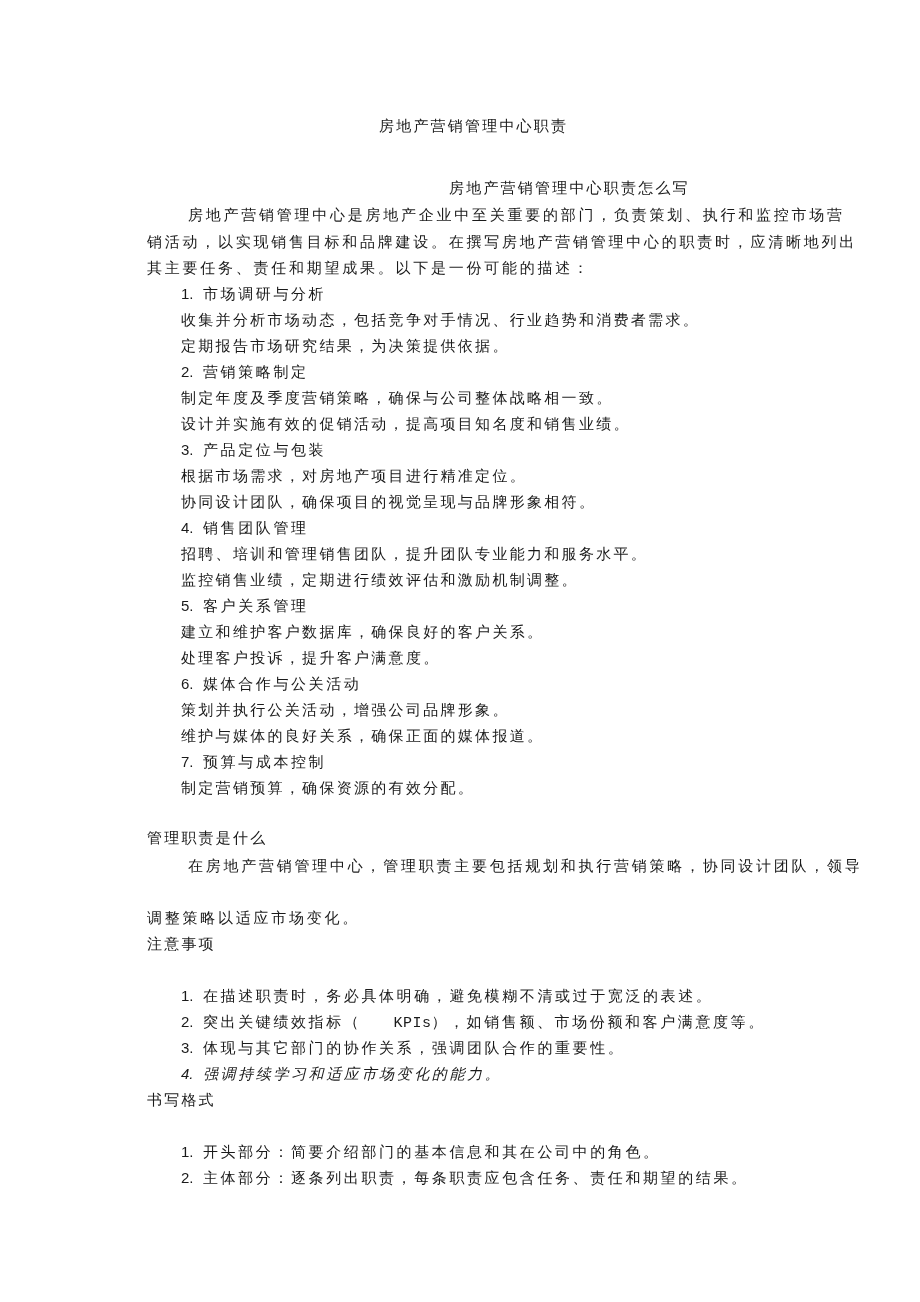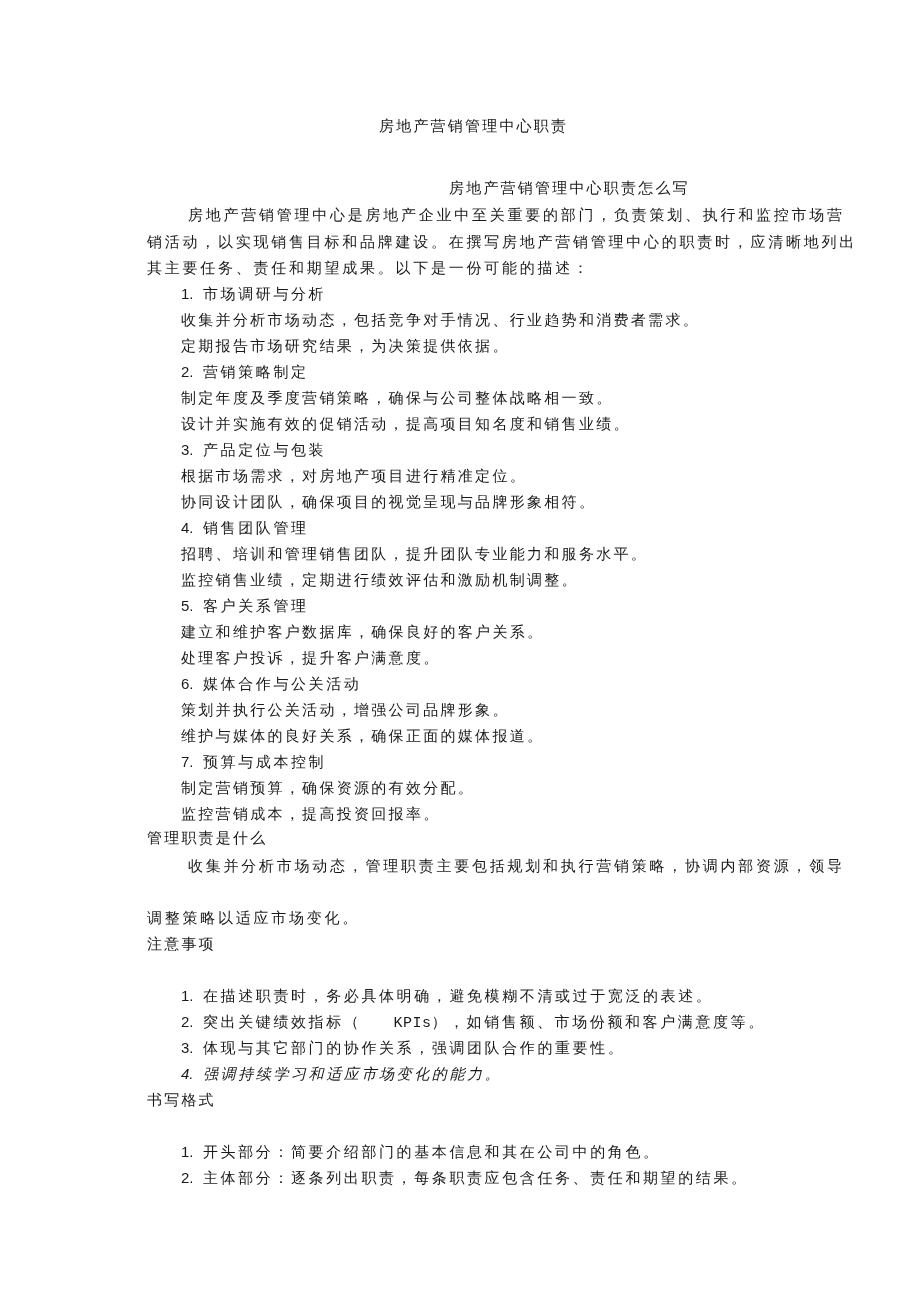--- a/index.html
+++ b/index.html
@@ -103,24 +103,23 @@
   <div class="line item" style="top:596px;"><span class="num">5.</span><span>客户关系管理</span></div>
   <div class="line sub" style="top:622px;">建立和维护客户数据库，确保良好的客户关系。</div>
   <div class="line sub" style="top:648px;">处理客户投诉，提升客户满意度。</div>
 
   <div class="line item" style="top:674px;"><span class="num">6.</span><span>媒体合作与公关活动</span></div>
   <div class="line sub" style="top:700px;">策划并执行公关活动，增强公司品牌形象。</div>
   <div class="line sub" style="top:726px;">维护与媒体的良好关系，确保正面的媒体报道。</div>
 
   <div class="line item" style="top:752px;"><span class="num">7.</span><span>预算与成本控制</span></div>
   <div class="line sub" style="top:778px;">制定营销预算，确保资源的有效分配。</div>
-  <div class="line sub" style="top:804px;">监控营销成本，提高投资回报率。</div>
 
   <div class="line heading" style="top:830px;font-family:Liberation Mono, monospace;">管理职责是什么</div>
-  <div class="line para indent" style="top:856px;">收集并分析市场动态，管理职责主要包括规划和执行营销策略，协调内部资源，领导</div>
+  <div class="line para indent" style="top:856px;">在房地产营销管理中心，管理职责主要包括规划和执行营销策略，协同设计团队，领导</div>
   <div class="line para" style="top:908px;">调整策略以适应市场变化。</div>
 
   <div class="line heading" style="top:934px;">注意事项</div>
 
   <div class="line item" style="top:986px;"><span class="num">1.</span><span>在描述职责时，务必具体明确，避免模糊不清或过于宽泛的表述。</span></div>
   <div class="line item" style="top:1012px;"><span class="num">2.</span><span>突出关键绩效指标（</span><span class="kpi">KPIs</span><span>），如销售额、市场份额和客户满意度等。</span></div>
   <div class="line item" style="top:1038px;"><span class="num">3.</span><span>体现与其它部门的协作关系，强调团队合作的重要性。</span></div>
   <div class="line item" style="top:1064px;font-style:italic;"><span class="num">4.</span><span>强调持续学习和适应市场变化的能力。</span></div>
 
   <div class="line heading" style="top:1090px;">书写格式</div>

